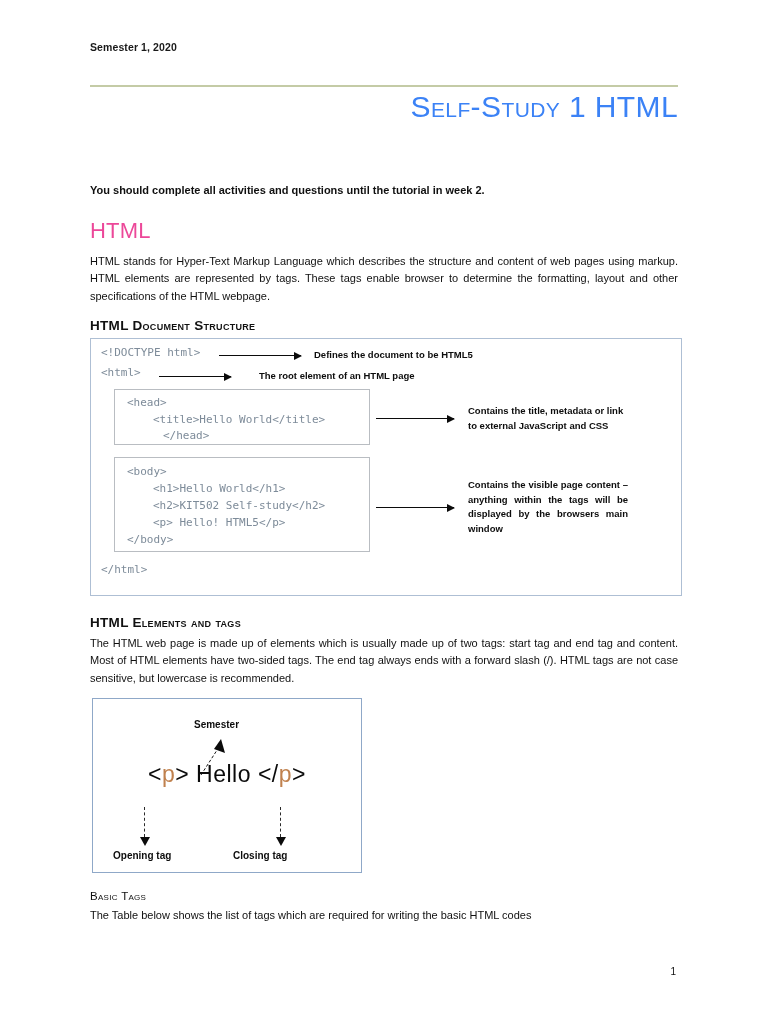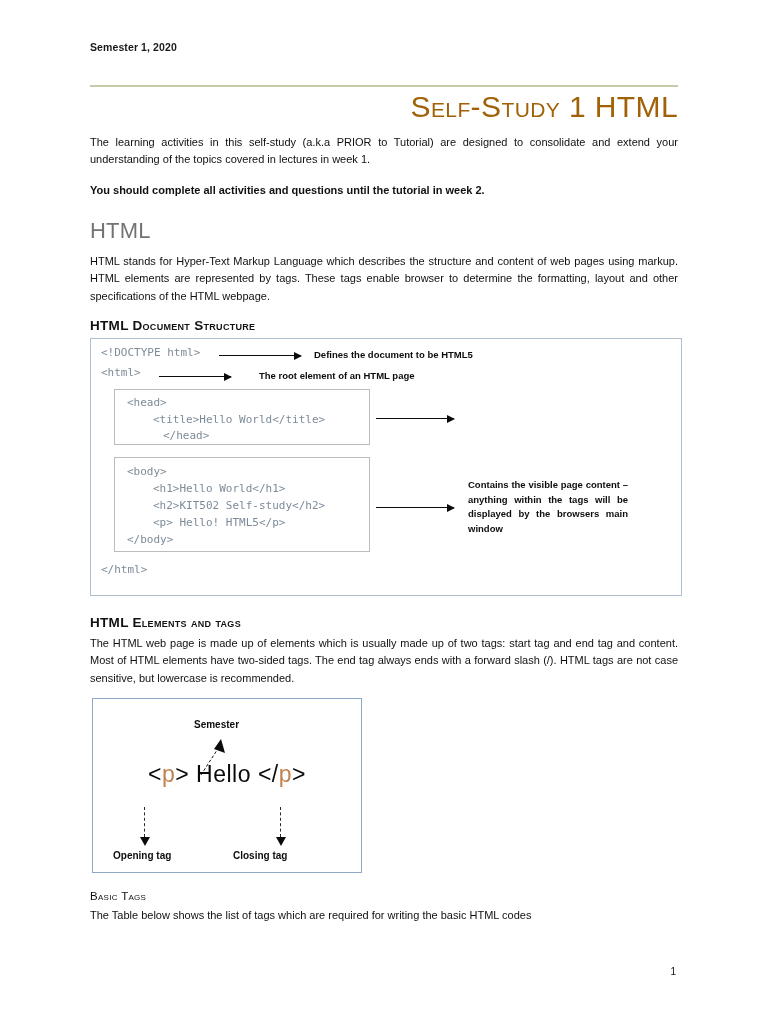--- a/index.html
+++ b/index.html
@@ -40,21 +40,21 @@
     background: #c4cba6;
   }
   .doc-title {
     position: absolute;
     right: 90px;
     top: 92px;
     font-size: 30px;
     font-weight: normal;
     font-variant: small-caps;
     letter-spacing: 0.4px;
-    color: #a16207;
+    color: #3b82f6;
     white-space: nowrap;
     line-height: 1;
   }
 
   
   .para {
     position: absolute;
     left: 90px;
     width: 588px;
     font-size: 11px;
@@ -62,21 +62,21 @@
     text-align: justify;
     color: #101010;
   }
   .para.bold { font-weight: bold; }
 
   .h1-html {
     position: absolute;
     left: 90px;
     font-size: 22px;
     font-weight: normal;
-    color: #737373;
+    color: #ec4899;
     letter-spacing: 0.2px;
   }
 
   .h2 {
     position: absolute;
     left: 90px;
     font-size: 13.5px;
     font-weight: bold;
     font-variant: small-caps;
     letter-spacing: 0.3px;
@@ -198,21 +198,20 @@
 </style>
 </head>
 <body>
 
 <div class="page">
 
   <div class="doc-header">Semester 1, 2020</div>
   <div class="header-rule"></div>
   <div class="doc-title">Self-Study 1 HTML</div>
 
-  <div class="para" style="top:134px;">The learning activities in this self-study (a.k.a PRIOR to Tutorial) are designed to consolidate and extend your understanding of the topics covered in lectures in week 1.</div>
   <div class="para bold" style="top:182px;">You should complete all activities and questions until the tutorial in week 2.</div>
 
   <div class="h1-html" style="top:218px;">HTML</div>
   <div class="para" style="top:253px;">HTML stands for Hyper-Text Markup Language which describes the structure and content of web pages using markup. HTML elements are represented by tags.  These tags enable browser to determine the formatting, layout and other specifications of the HTML webpage.</div>
 
   <div class="h2" style="top:318px;">HTML Document Structure</div>
 
   <div class="struct-box">
 
     <div class="code" style="left:10px; top:6px;">&lt;!DOCTYPE html&gt;</div>
@@ -222,20 +221,21 @@
     <div class="code" style="left:10px; top:26px;">&lt;html&gt;</div>
     <div class="arrow-h" style="left:68px; top:37px; width:72px;"></div>
     <div class="annot" style="left:152px; top:30px; width:230px; text-align:left;margin-left:16px;">The root element of an HTML page</div>
 
     <div class="inner-box" style="left:23px; top:50px; width:256px; height:56px;">
       <div class="code" style="left:12px; top:5px;">&lt;head&gt;</div>
       <div class="code" style="left:38px; top:22px;">&lt;title&gt;Hello World&lt;/title&gt;</div>
       <div class="code" style="left:12px; top:38px;margin-left:36px;">&lt;/head&gt;</div>
     </div>
     <div class="arrow-h" style="left:285px; top:79px; width:78px;"></div>
+    <div class="annot" style="left:377px; top:65px; width:160px; text-align:left;">Contains the title, metadata or link to external JavaScript and CSS</div>
 
     <div class="inner-box" style="left:23px; top:118px; width:256px; height:95px;">
       <div class="code" style="left:12px; top:6px;">&lt;body&gt;</div>
       <div class="code" style="left:38px; top:23px;">&lt;h1&gt;Hello World&lt;/h1&gt;</div>
       <div class="code" style="left:38px; top:40px;">&lt;h2&gt;KIT502 Self-study&lt;/h2&gt;</div>
       <div class="code" style="left:38px; top:57px;">&lt;p&gt; Hello! HTML5&lt;/p&gt;</div>
       <div class="code" style="left:12px; top:74px;">&lt;/body&gt;</div>
     </div>
     <div class="arrow-h" style="left:285px; top:168px; width:78px;"></div>
     <div class="annot" style="left:377px; top:139px; width:160px;">Contains the visible page content – anything within the tags will be displayed by the browsers main window</div>

